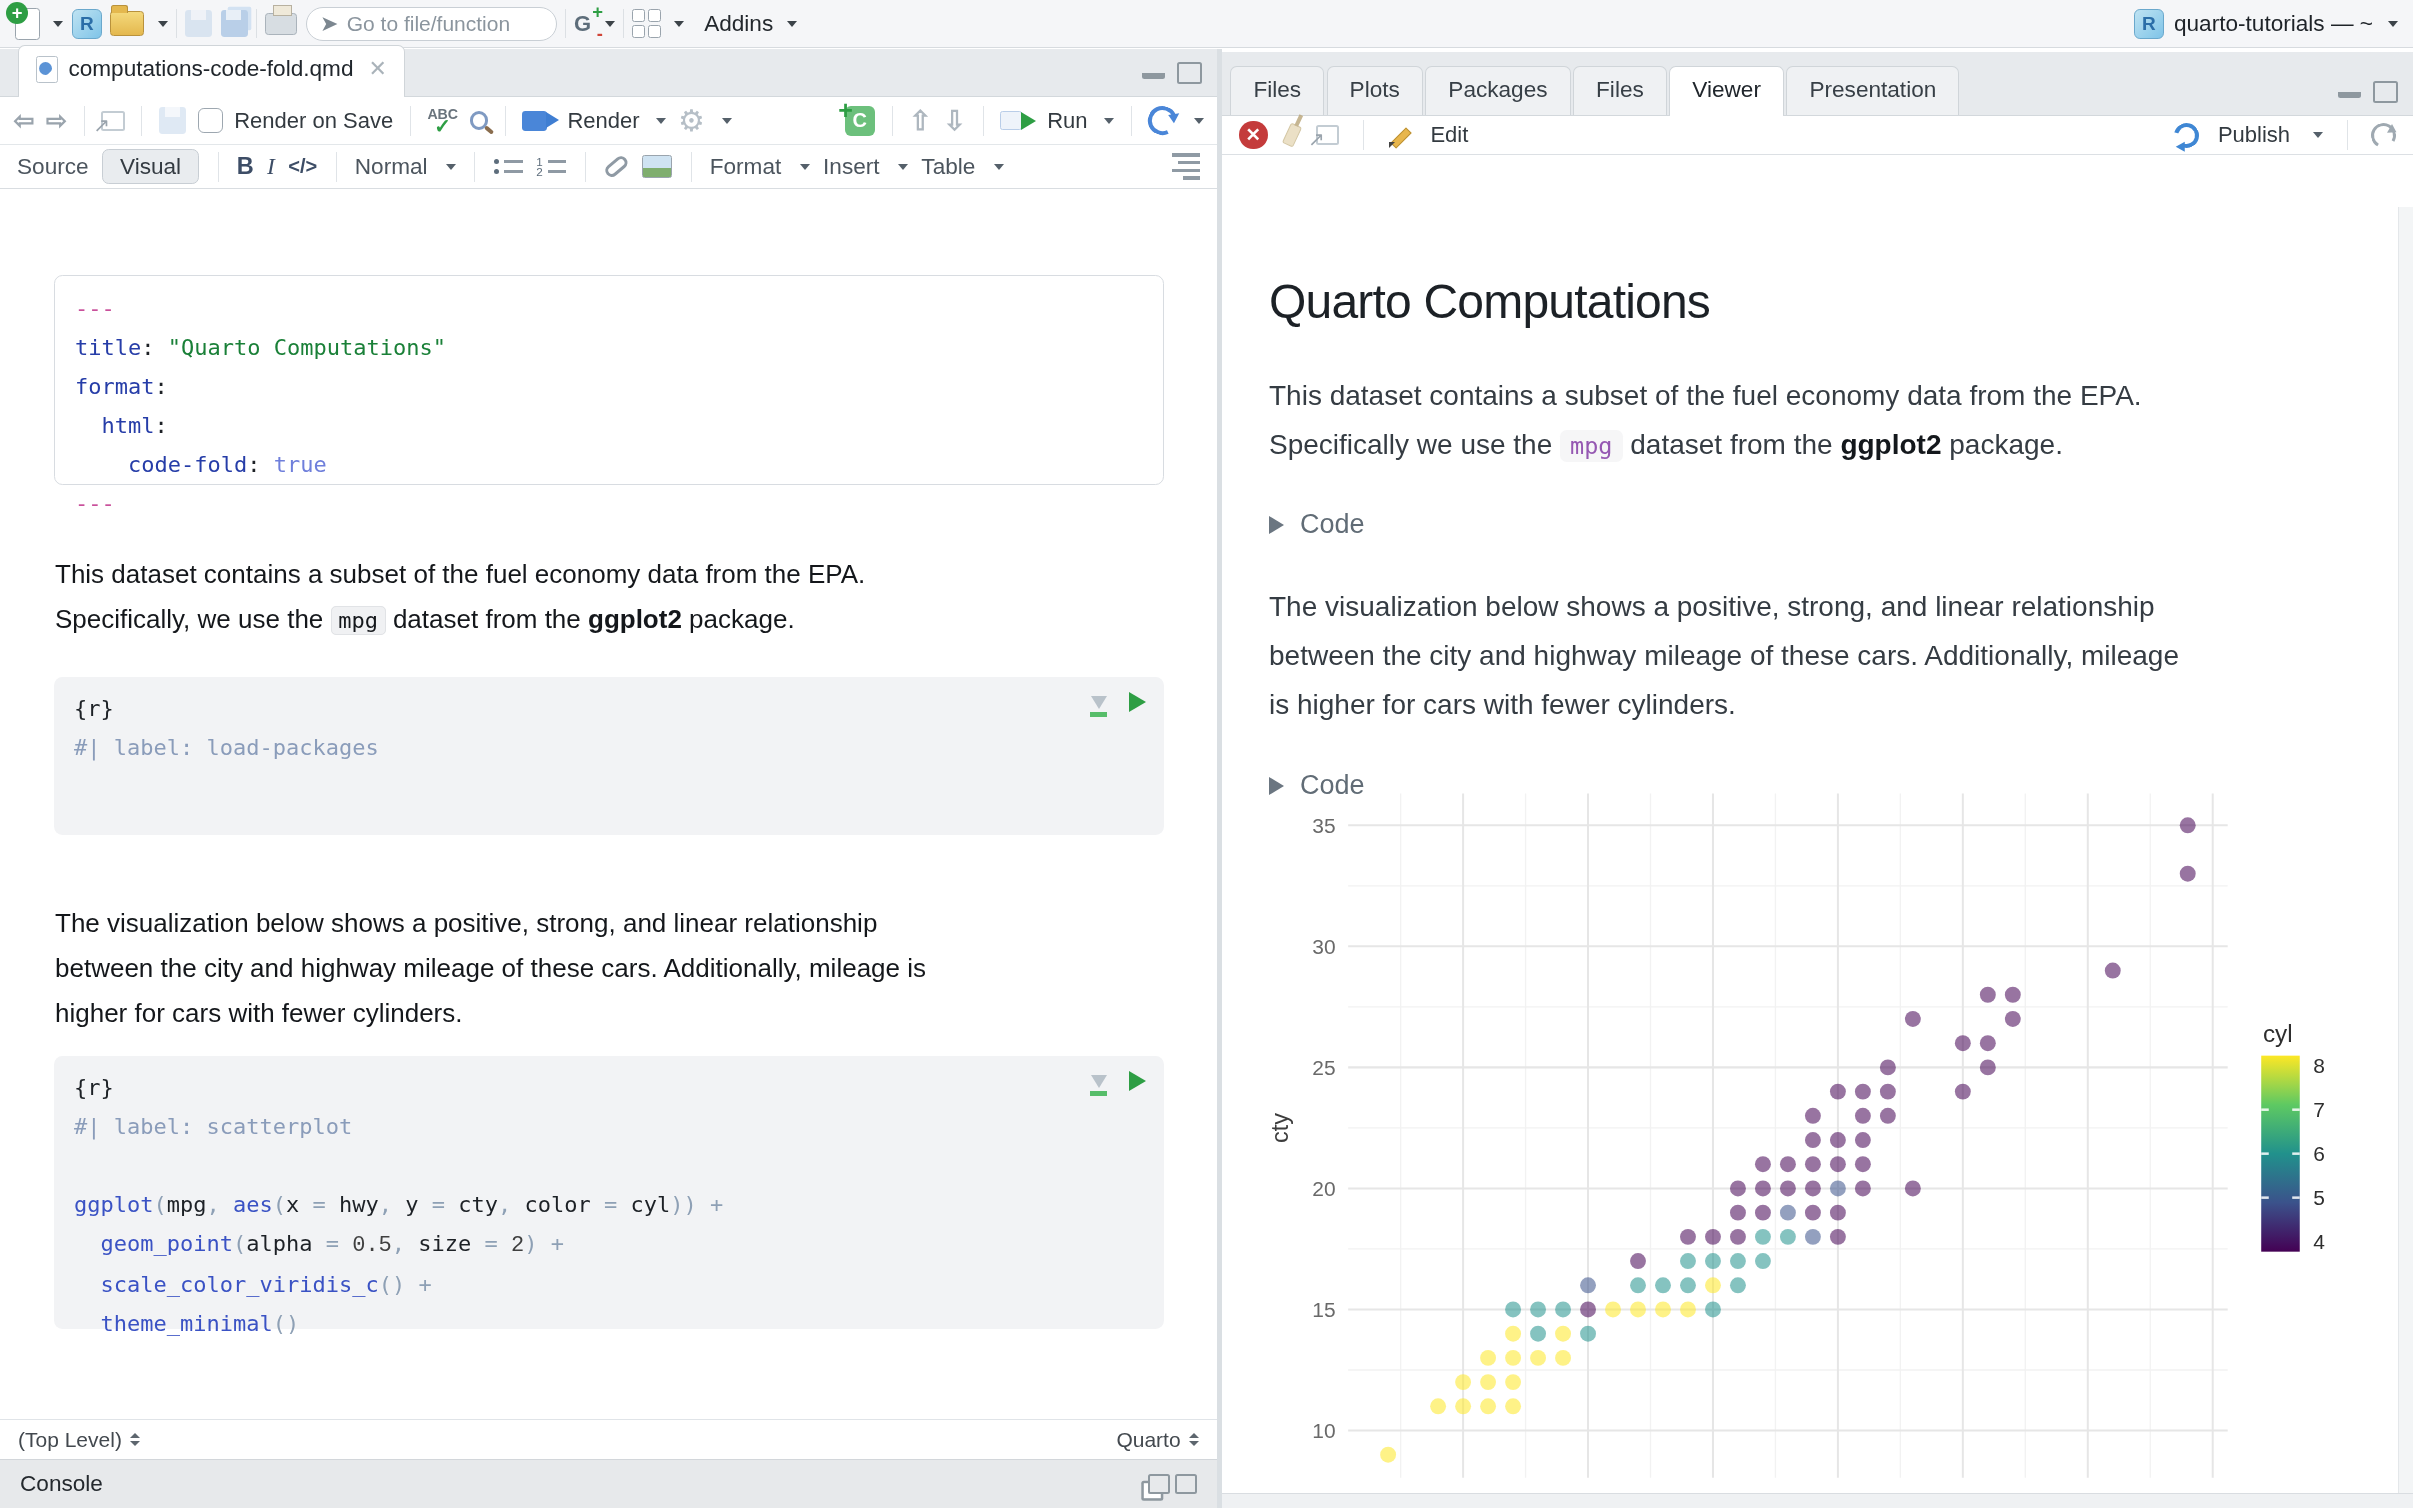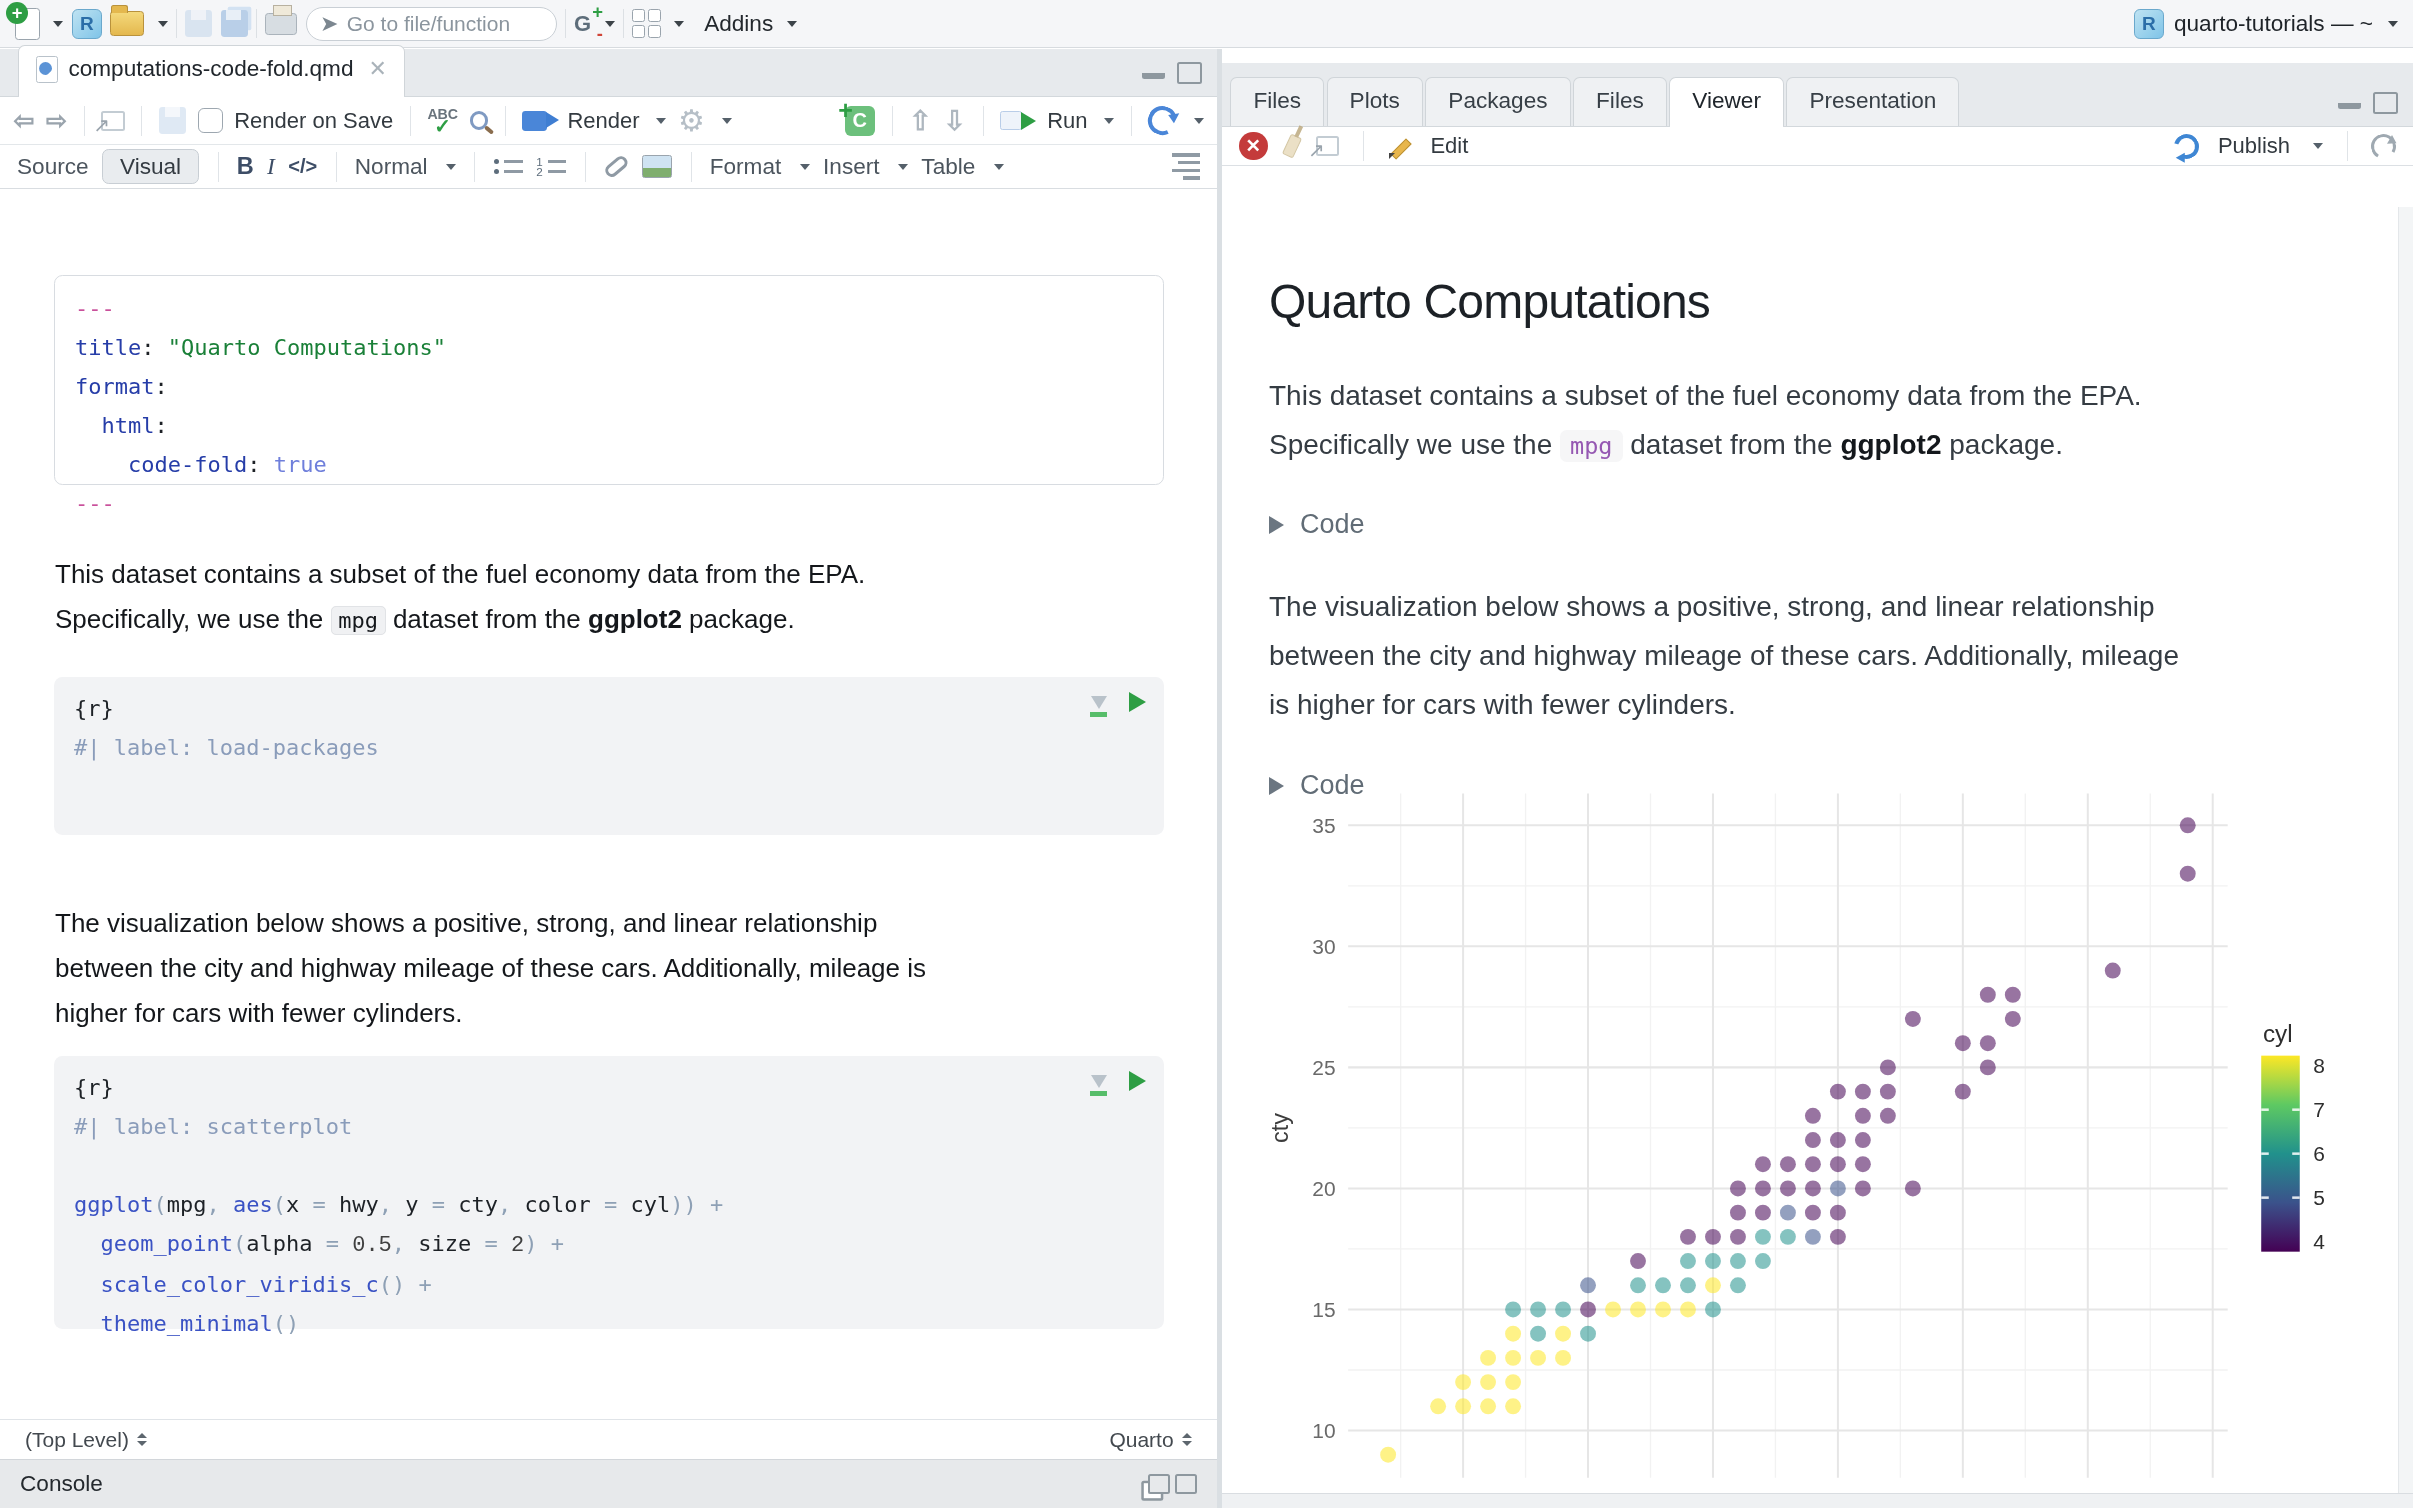--- a/index.html
+++ b/index.html
@@ -119,30 +119,30 @@
   .prose { position:absolute; left:55px; width:1115px; font-size:26px; line-height:45px; color:#14171b; }
   .code-chip { font-family:"DejaVu Sans Mono", monospace; font-size:22px; background:#f0f1f3;
                border:0.8px solid #e1e3e6; border-radius:5px; padding:0.8px 6.7px; }
   .chunk { position:absolute; left:54px; width:1110px; background:#f2f3f5; border-radius:8.4px; padding:11.7px 20px; }
   .chunk .chunk-btns { position:absolute; right:18.4px; top:15px; display:flex; gap:22px; align-items:center; }
   .runabove { width:0; height:0; border-top:13.4px solid #b9c2ca; border-left:8.4px solid transparent; border-right:8.4px solid transparent; position:relative; }
   .runabove:after { content:""; position:absolute; left:-8.4px; top:3.4px; width:17px; height:5px; background:#57bd6a; }
   .play { width:0; height:0; border-left:17px solid #2e9e44; border-top:10px solid transparent; border-bottom:10px solid transparent; }
 
   #editor-status { position:absolute; left:0; bottom:49px; right:0; height:40px; border-top:0.8px solid #e0e4e8;
-                   display:flex; align-items:center; padding:0 25px; font-size:21px; color:#43494f; background:#fff; }
+                   display:flex; align-items:center; padding:0 18px; font-size:21px; color:#43494f; background:#fff; }
   .sort-ud { display:inline-flex; flex-direction:column; gap:2.5px; margin-left:8.4px; vertical-align:middle; }
   .sort-ud .u { width:0;height:0;border-left:5px solid transparent;border-right:5px solid transparent;border-bottom:5.9px solid #5d666e; }
   .sort-ud .d { width:0;height:0;border-left:5px solid transparent;border-right:5px solid transparent;border-top:5.9px solid #5d666e; }
   #console-bar { position:absolute; left:0; bottom:0; right:0; height:49px; background:#e7e9eb;
                  border-top:0.8px solid #d2d6da; display:flex; align-items:center; padding:0 20px; font-size:22.6px; color:#24292e; }
 
   
   #env-tabbar { height:54px; padding:0 0 0 8.4px; }
-  #files-tabbar { height:64px; padding:10px 0 0 8.4px; margin-top:14px; }
+  #files-tabbar { height:64px; padding:10px 0 0 8.4px; margin-top:3px; }
   #viewer-toolbar { height:39px; background:#fff; border-bottom:0.8px solid #dce0e4;
                     display:flex; align-items:center; padding:0 17px; gap:18.4px; font-size:22px; color:#333a40; }
   .stop-ic { width:28.5px; height:28.5px; border-radius:50%; background:#c43b3b; color:#fff; font-size:18.4px; font-weight:bold;
              display:flex; align-items:center; justify-content:center; }
   .broom { width:11.7px; height:22px; background:#e7d9b8; border:0.8px solid #c9b98f; border-radius:2.5px; transform:rotate(25deg); position:relative; opacity:.8; }
   .broom:before { content:""; position:absolute; top:-11.7px; left:3.4px; width:3.4px; height:11.7px; background:#b9a477; }
   .popout { width:23.5px; height:20px; border:2.5px solid #c3ccd3; border-radius:2.5px; position:relative; }
   .popout:after { content:"↗"; position:absolute; left:-10px; bottom:-8.4px; color:#9aa4ad; font-size:20px; }
   .pencil { width:25px; height:25px; position:relative; }
   .pencil:before { content:""; position:absolute; left:3.4px; top:11.7px; width:20px; height:5.9px; background:#e8b64c; border:0.8px solid #b98f33; transform:rotate(-45deg); }

